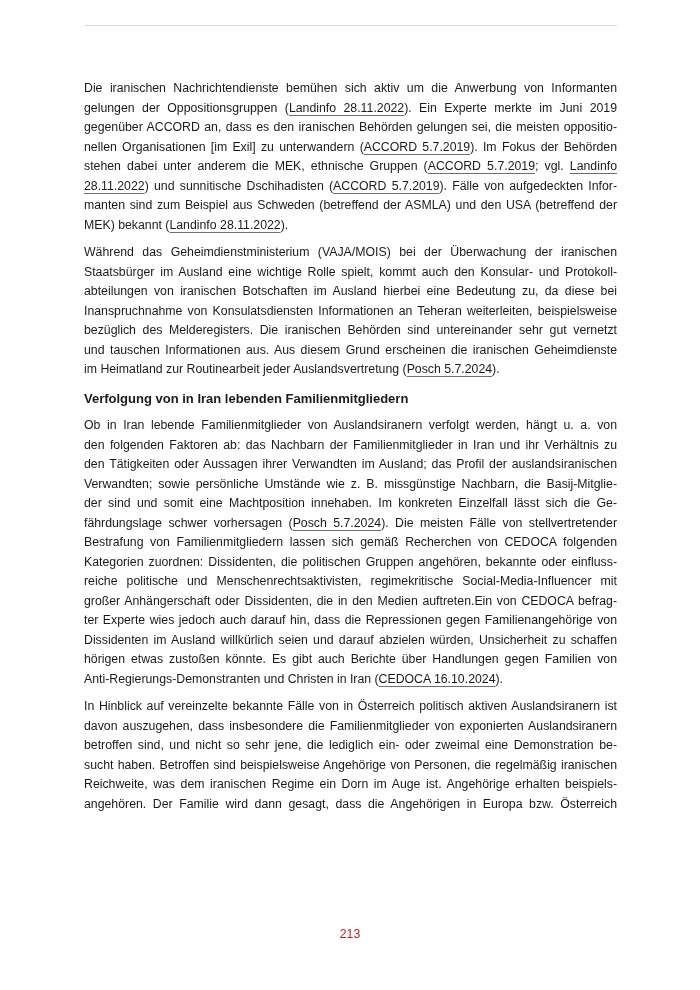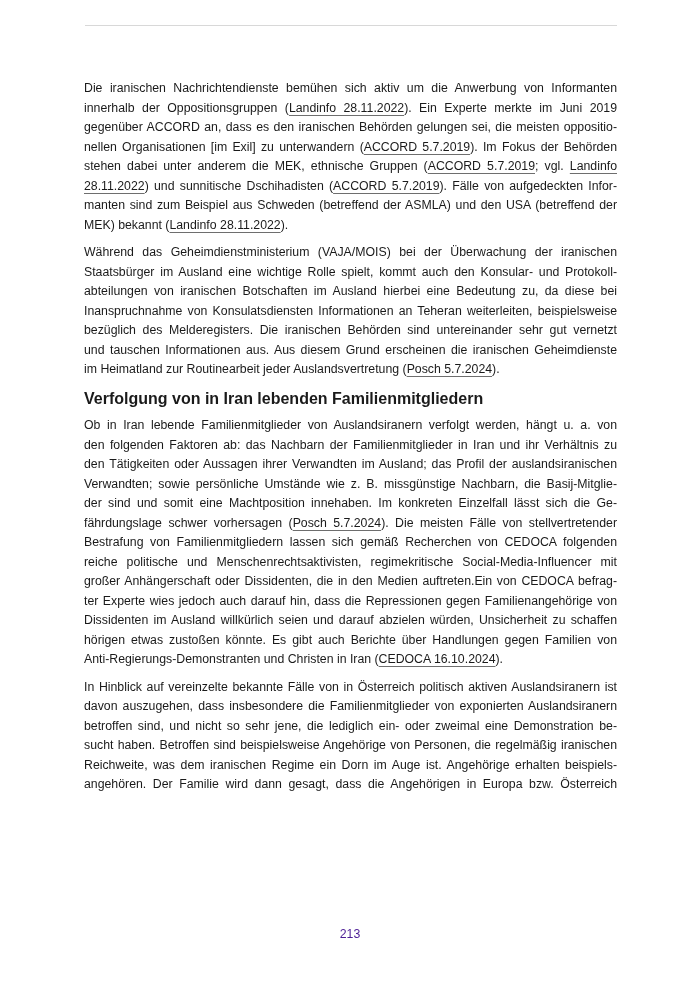--- a/index.html
+++ b/index.html
@@ -15,47 +15,47 @@
     position:absolute; top:25px; left:85px;
     width:532px; height:1px;
     background:#d8d8d8;
   }
   .content {
     position:absolute; left:84px; top:79px; width:533px;
     font-size:12.3px; line-height:19.5px;
   }
   .para { margin:0 0 8px 0; }
   .heading {
-    font-weight:bold; font-size:16px;
+    font-weight:bold; font-size:13px;
     margin:9px 0 8px 0; line-height:19.5px;
   }
   .ln { height:19.5px; overflow:hidden; }
   .ln.j { text-align:justify; }
   .ln.j::after { content:""; display:inline-block; width:100%; height:0; }
   .cite {
     text-decoration:underline;
     text-decoration-color:#6e6e6e;
     text-decoration-thickness:1px;
     text-underline-offset:2.5px;
   }
   .footer {
     position:absolute; top:925px; left:0; width:700px;
     text-align:center; font-size:12.3px; line-height:19.5px;
-    color:#4c1d95;
+    color:#b91c1c;
   }
 </style>
 </head>
 <body>
 
 <div class="page">
   <div class="header-rule"></div>
   <div class="content" id="doc-body">
       <div class="para">
         <div class="ln j"><span>Die iranischen Nachrichtendienste bemühen sich aktiv um die Anwerbung von Informanten</span></div>
-        <div class="ln j"><span>innerhalb der Oppositionsgruppen (</span><span class="cite">Landinfo 28.11.2022</span><span>). Ein Experte merkte im Juni 2019</span></div>
+        <div class="ln j"><span>gelungen der Oppositionsgruppen (</span><span class="cite">Landinfo 28.11.2022</span><span>). Ein Experte merkte im Juni 2019</span></div>
         <div class="ln j"><span>gegenüber ACCORD an, dass es den iranischen Behörden gelungen sei, die meisten oppositio-</span></div>
         <div class="ln j"><span>nellen Organisationen [im Exil] zu unterwandern (</span><span class="cite">ACCORD 5.7.2019</span><span>). Im Fokus der Behörden</span></div>
         <div class="ln j"><span>stehen dabei unter anderem die MEK, ethnische Gruppen (</span><span class="cite">ACCORD 5.7.2019</span><span>; vgl. </span><span class="cite">Landinfo</span></div>
         <div class="ln j"><span class="cite">28.11.2022</span><span>) und sunnitische Dschihadisten (</span><span class="cite">ACCORD 5.7.2019</span><span>). Fälle von aufgedeckten Infor-</span></div>
         <div class="ln j"><span>manten sind zum Beispiel aus Schweden (betreffend der ASMLA) und den USA (betreffend der</span></div>
         <div class="ln"><span>MEK) bekannt (</span><span class="cite">Landinfo 28.11.2022</span><span>).</span></div>
       </div>
       <div class="para">
         <div class="ln j"><span>Während das Geheimdienstministerium (VAJA/MOIS) bei der Überwachung der iranischen</span></div>
         <div class="ln j"><span>Staatsbürger im Ausland eine wichtige Rolle spielt, kommt auch den Konsular- und Protokoll-</span></div>
@@ -67,20 +67,21 @@
       </div>
       <div class="heading">Verfolgung von in Iran lebenden Familienmitgliedern</div>
       <div class="para">
         <div class="ln j"><span>Ob in Iran lebende Familienmitglieder von Auslandsiranern verfolgt werden, hängt u. a. von</span></div>
         <div class="ln j"><span>den folgenden Faktoren ab: das Nachbarn der Familienmitglieder in Iran und ihr Verhältnis zu</span></div>
         <div class="ln j"><span>den Tätigkeiten oder Aussagen ihrer Verwandten im Ausland; das Profil der auslandsiranischen</span></div>
         <div class="ln j"><span>Verwandten; sowie persönliche Umstände wie z. B. missgünstige Nachbarn, die Basij-Mitglie-</span></div>
         <div class="ln j"><span>der sind und somit eine Machtposition innehaben. Im konkreten Einzelfall lässt sich die Ge-</span></div>
         <div class="ln j"><span>fährdungslage schwer vorhersagen (</span><span class="cite">Posch 5.7.2024</span><span>). Die meisten Fälle von stellvertretender</span></div>
         <div class="ln j"><span>Bestrafung von Familienmitgliedern lassen sich gemäß Recherchen von CEDOCA folgenden</span></div>
+        <div class="ln j"><span>Kategorien zuordnen: Dissidenten, die politischen Gruppen angehören, bekannte oder einfluss-</span></div>
         <div class="ln j"><span>reiche politische und Menschenrechtsaktivisten, regimekritische Social-Media-Influencer mit</span></div>
         <div class="ln j"><span>großer Anhängerschaft oder Dissidenten, die in den Medien auftreten.Ein von CEDOCA befrag-</span></div>
         <div class="ln j"><span>ter Experte wies jedoch auch darauf hin, dass die Repressionen gegen Familienangehörige von</span></div>
         <div class="ln j"><span>Dissidenten im Ausland willkürlich seien und darauf abzielen würden, Unsicherheit zu schaffen</span></div>
         <div class="ln j"><span>hörigen etwas zustoßen könnte. Es gibt auch Berichte über Handlungen gegen Familien von</span></div>
         <div class="ln"><span>Anti-Regierungs-Demonstranten und Christen in Iran (</span><span class="cite">CEDOCA 16.10.2024</span><span>).</span></div>
       </div>
       <div class="para">
         <div class="ln j"><span>In Hinblick auf vereinzelte bekannte Fälle von in Österreich politisch aktiven Auslandsiranern ist</span></div>
         <div class="ln j"><span>davon auszugehen, dass insbesondere die Familienmitglieder von exponierten Auslandsiranern</span></div>

